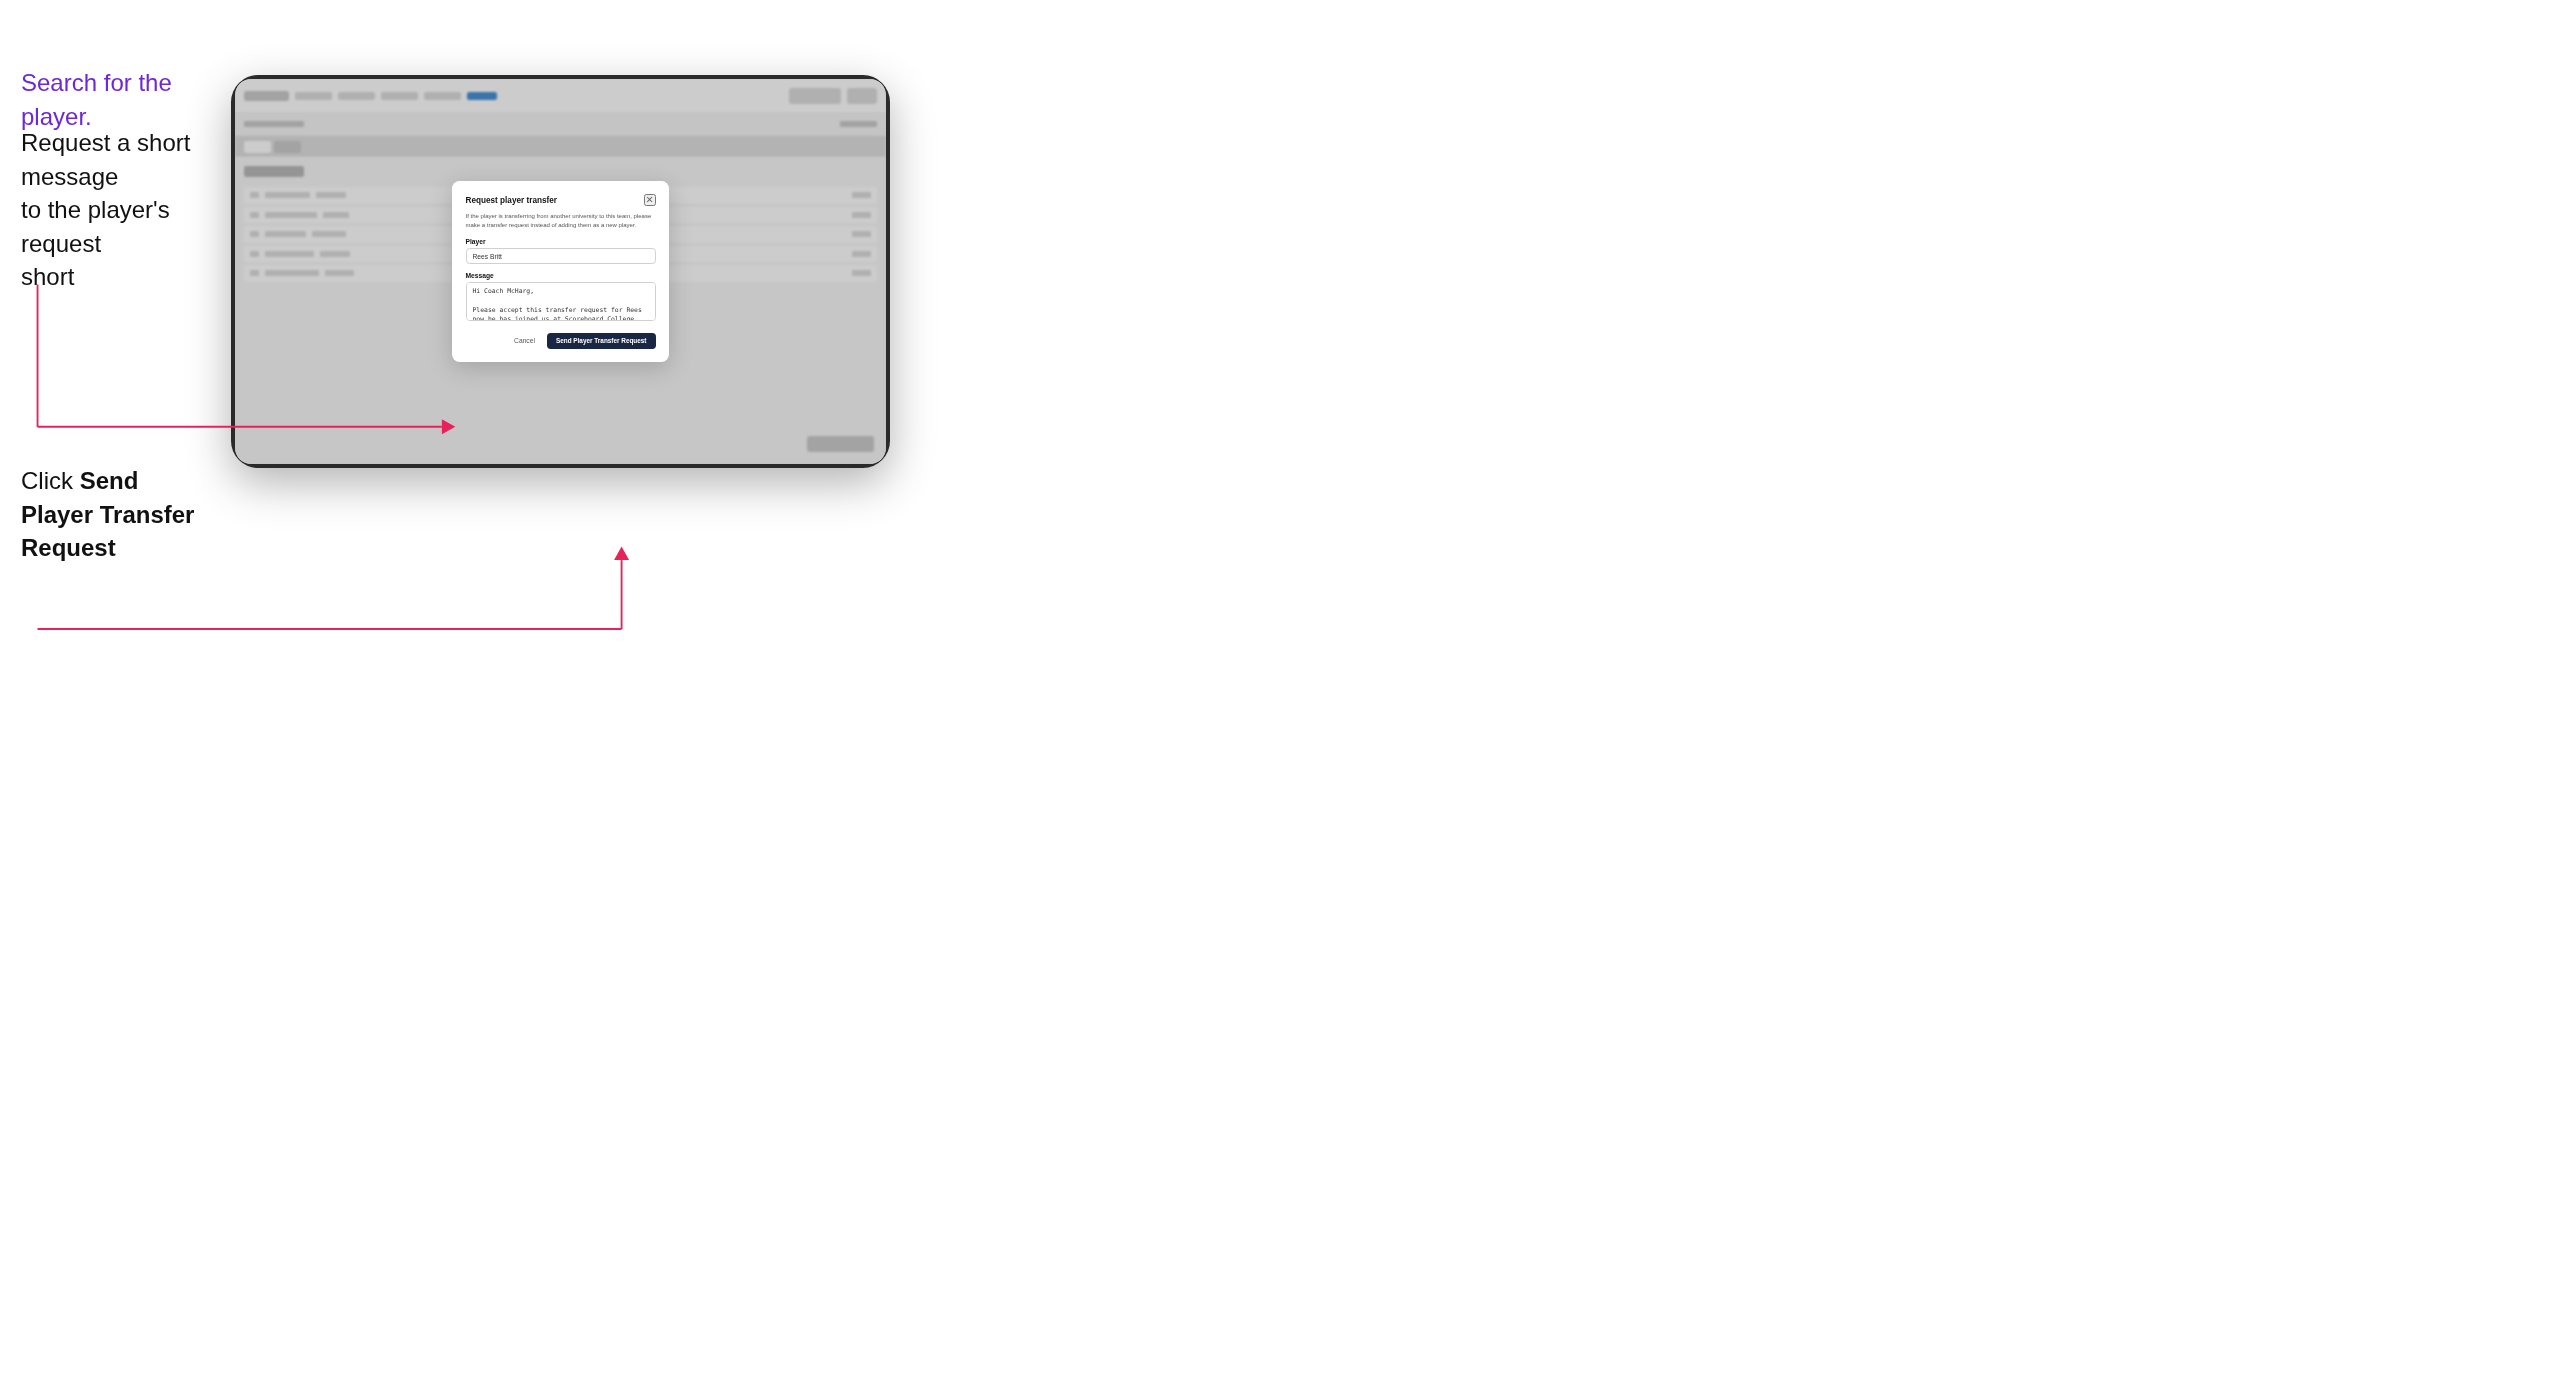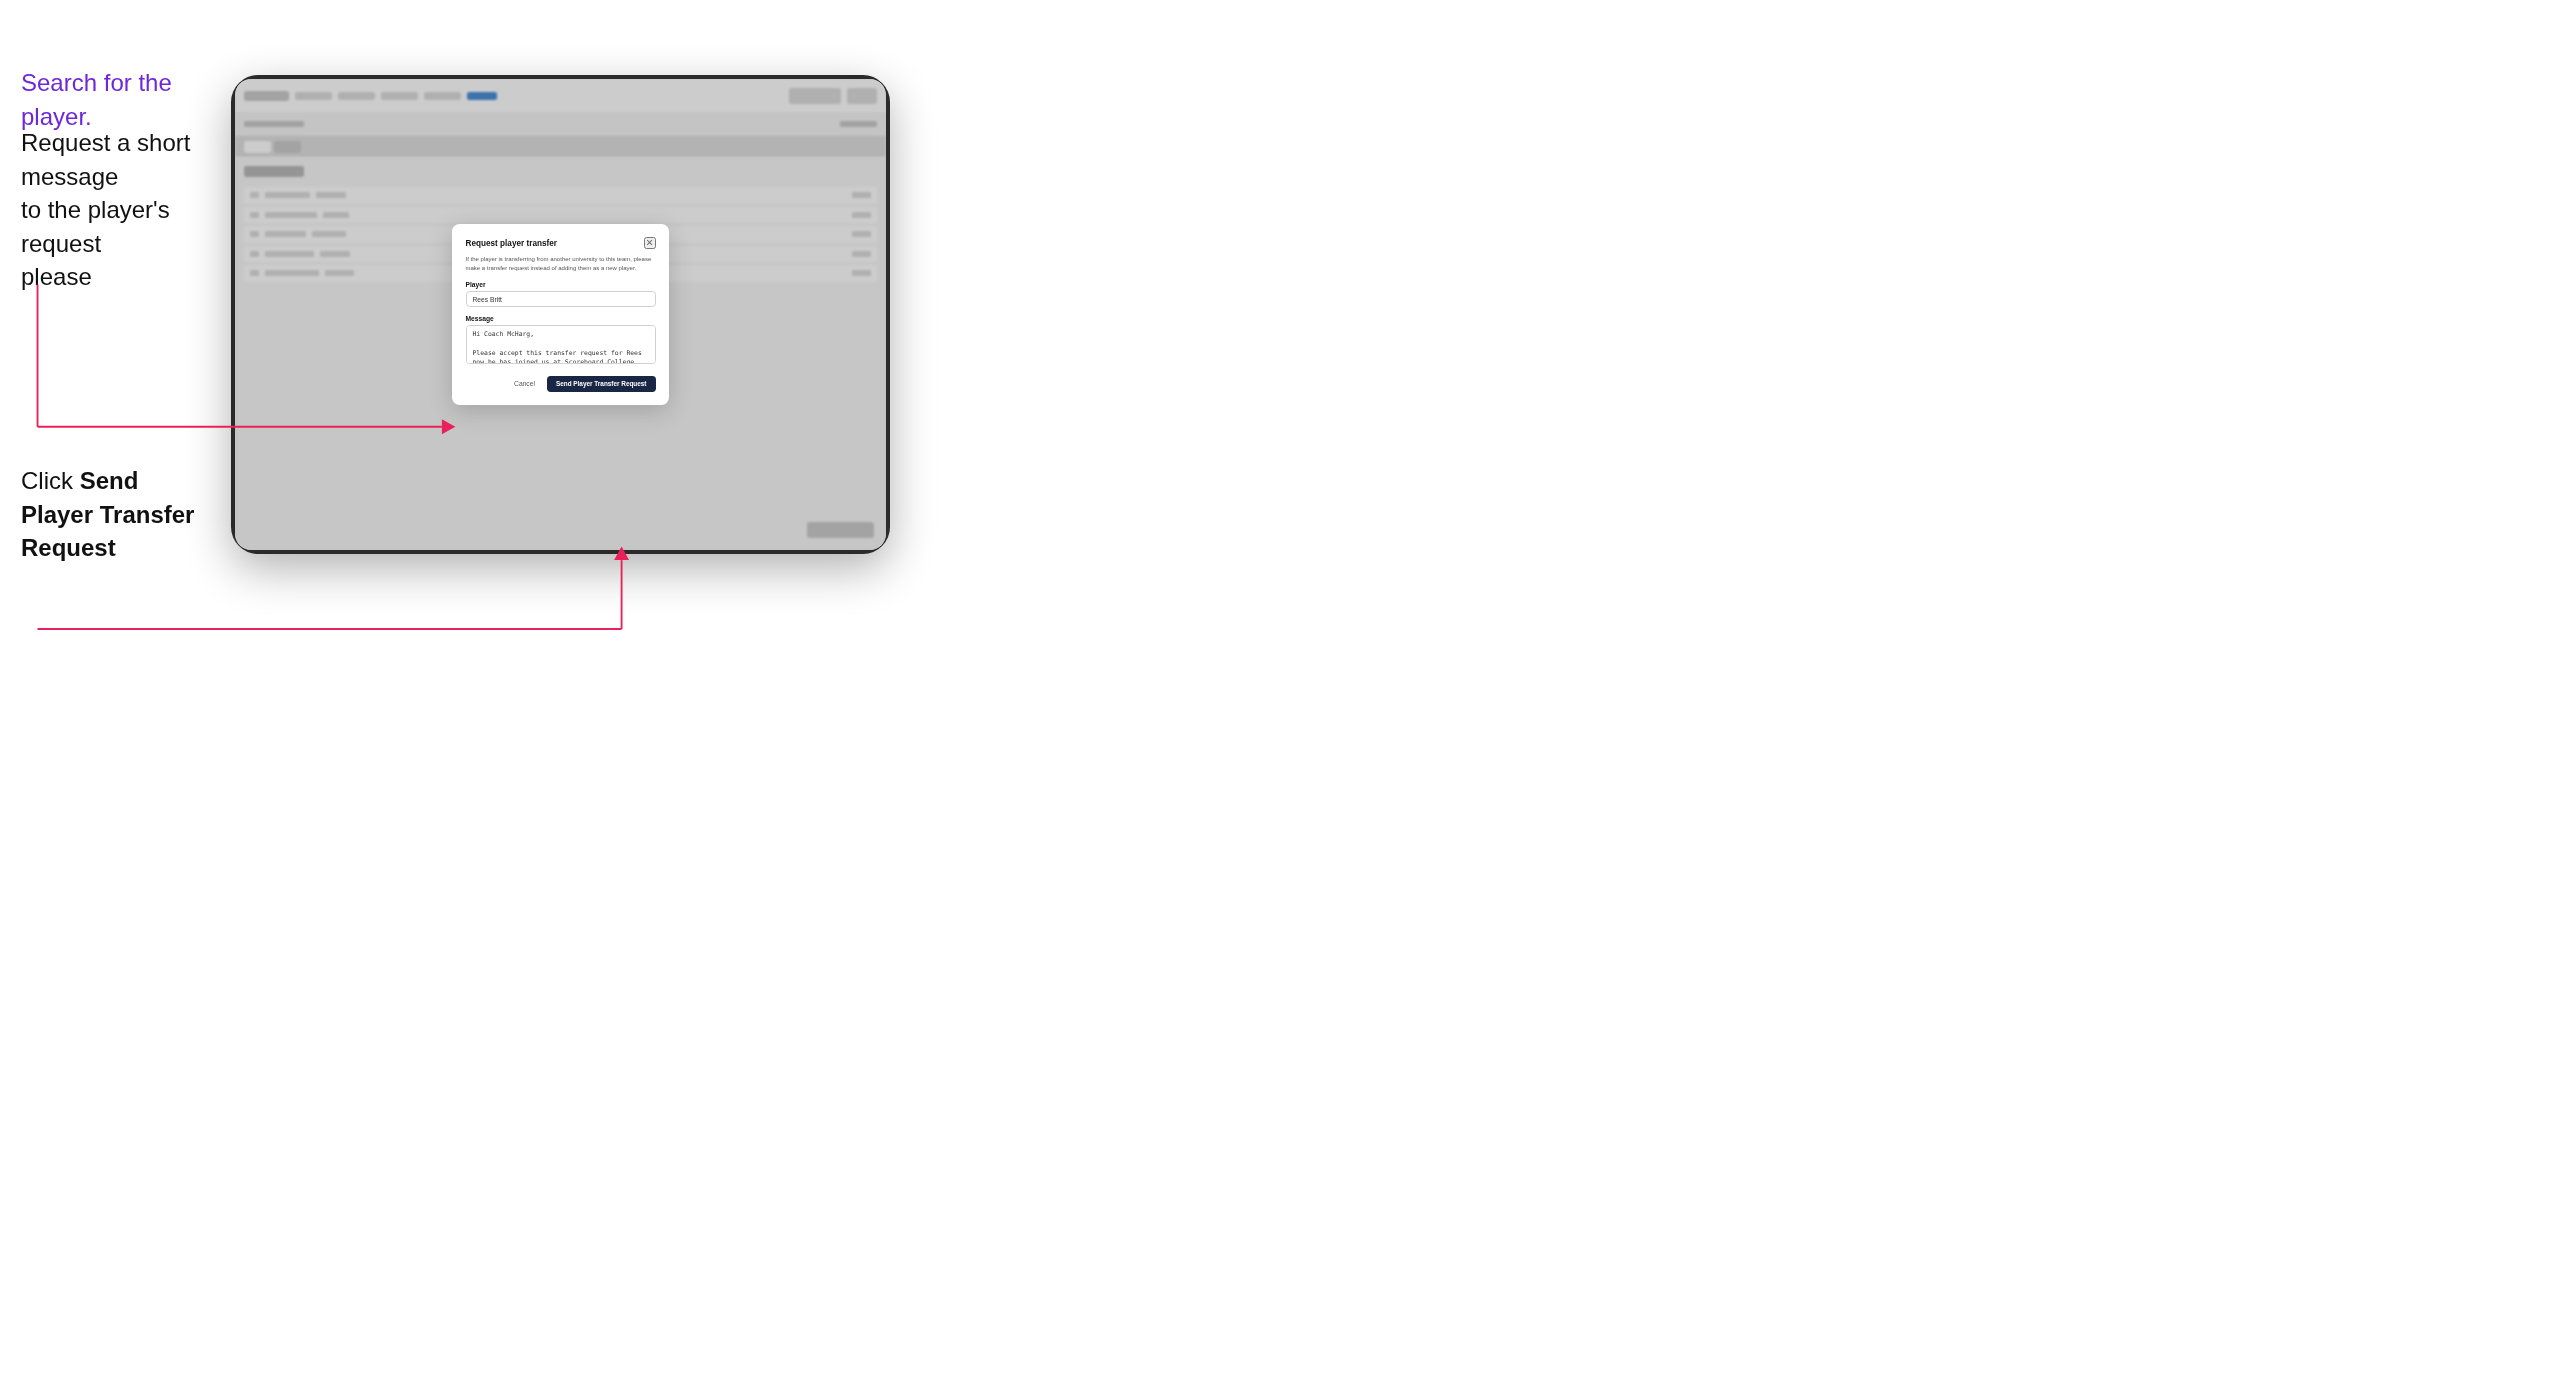--- a/index.html
+++ b/index.html
@@ -47,21 +47,21 @@
     .annotation-click strong {
       font-weight: 700;
     }
 
     
     .tablet-frame {
       position: absolute;
       left: 231px;
       top: 75px;
       width: 659px;
-      height: 479px;
+      height: 393px;
       background: #2a2a2a;
       border-radius: 27px;
       box-shadow: 0 15px 45px rgba(0,0,0,0.3);
       padding: 4px;
     }
 
     .tablet-screen {
       width: 100%;
       height: 100%;
       background: #f0f0f0;
@@ -333,21 +333,21 @@
     }
   </style>
 </head>
 <body>
 
 <div class="annotation-search">Search for the player.</div>
 
 <div class="annotation-message">
   <span>Request a short message</span><br>
   <span>to the player's request</span><br>
-  <span>please</span>
+  <span>short</span>
 </div>
 
 <div class="annotation-click">
   <span>Click </span><strong>Send Player Transfer Request</strong>
 </div>
 
 <div class="tablet-frame">
   <div class="tablet-screen">
 
     <div class="app-header">

